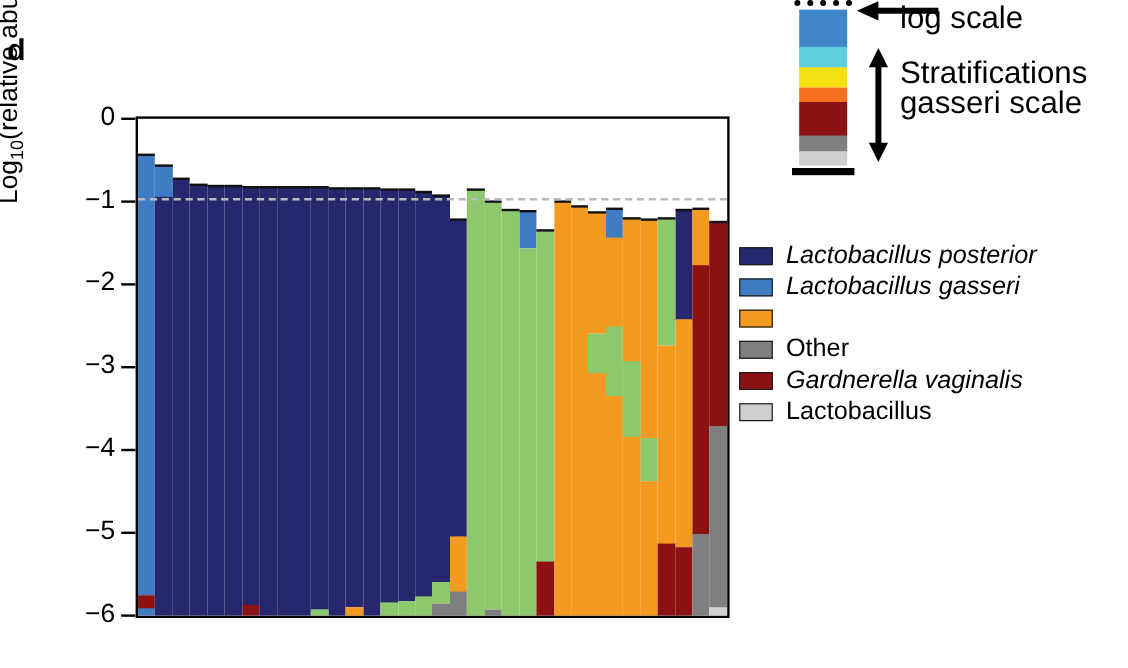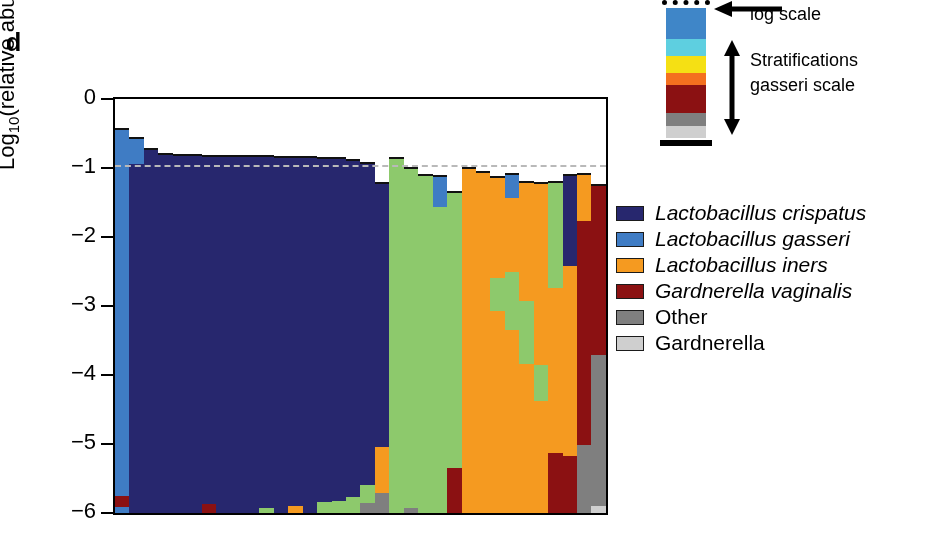--- a/index.html
+++ b/index.html
@@ -62,21 +62,21 @@
   #strat-bar{position:absolute;left:50px;top:8px;width:40px;height:130px;}
   #strat-bar .sb{position:absolute;left:0;width:100%;}
   #strat-dotted{
     position:absolute;left:46px;top:0px;width:48px;height:0;
     border-top:5px dotted #000;
   }
   #strat-baseline{
     position:absolute;left:44px;top:140px;width:52px;height:6px;background:#000;
   }
   .arrow-svg{position:absolute;}
-  .strat-text{position:absolute;font-size:18px;line-height:25px;color:#000;}
+  .strat-text{position:absolute;font-size:26px;line-height:25px;color:#000;}
 
   
   #species-legend{position:absolute;left:616px;top:200px;width:324px;}
   .legend-row{display:flex;align-items:center;height:26px;}
   .swatch{
     width:28px;height:15px;border:1px solid #1b1b1b;box-sizing:border-box;
     margin-right:11px;flex:0 0 auto;
   }
   .legend-label{font-size:21px;color:#000;white-space:nowrap;}
   .legend-label.ital{font-style:italic;}
@@ -313,37 +313,36 @@
     <div class="strat-text" style="left:134px;top:2px;">log scale</div>
     <div class="strat-text" style="left:134px;top:48px;">
       <div>Stratifications</div>
       <div>gasseri scale</div>
     </div>
   </div>
 
   <div id="species-legend">
       <div class="legend-row">
         <span class="swatch" style="background: rgb(39, 39, 110);"></span>
-        <span class="legend-label ital">Lactobacillus crispatus</span>
+        <span class="legend-label ital">Lactobacillus posterior</span>
       </div>
       <div class="legend-row">
         <span class="swatch" style="background: rgb(63, 124, 196);"></span>
         <span class="legend-label ital">Lactobacillus gasseri</span>
       </div>
       <div class="legend-row">
         <span class="swatch" style="background: rgb(245, 154, 32);"></span>
-        <span class="legend-label ital">Lactobacillus iners</span>
+      </div>
+      <div class="legend-row">
+        <span class="swatch" style="background: rgb(127, 127, 127);"></span>
+        <span class="legend-label">Other</span>
       </div>
       <div class="legend-row">
         <span class="swatch" style="background: rgb(139, 17, 18);"></span>
         <span class="legend-label ital">Gardnerella vaginalis</span>
       </div>
       <div class="legend-row">
-        <span class="swatch" style="background: rgb(127, 127, 127);"></span>
-        <span class="legend-label">Other</span>
-      </div>
-      <div class="legend-row">
         <span class="swatch" style="background: rgb(207, 207, 207);"></span>
-        <span class="legend-label">Gardnerella</span>
+        <span class="legend-label">Lactobacillus</span>
       </div>
     </div>
 
 </div>
 
 </body></html>

